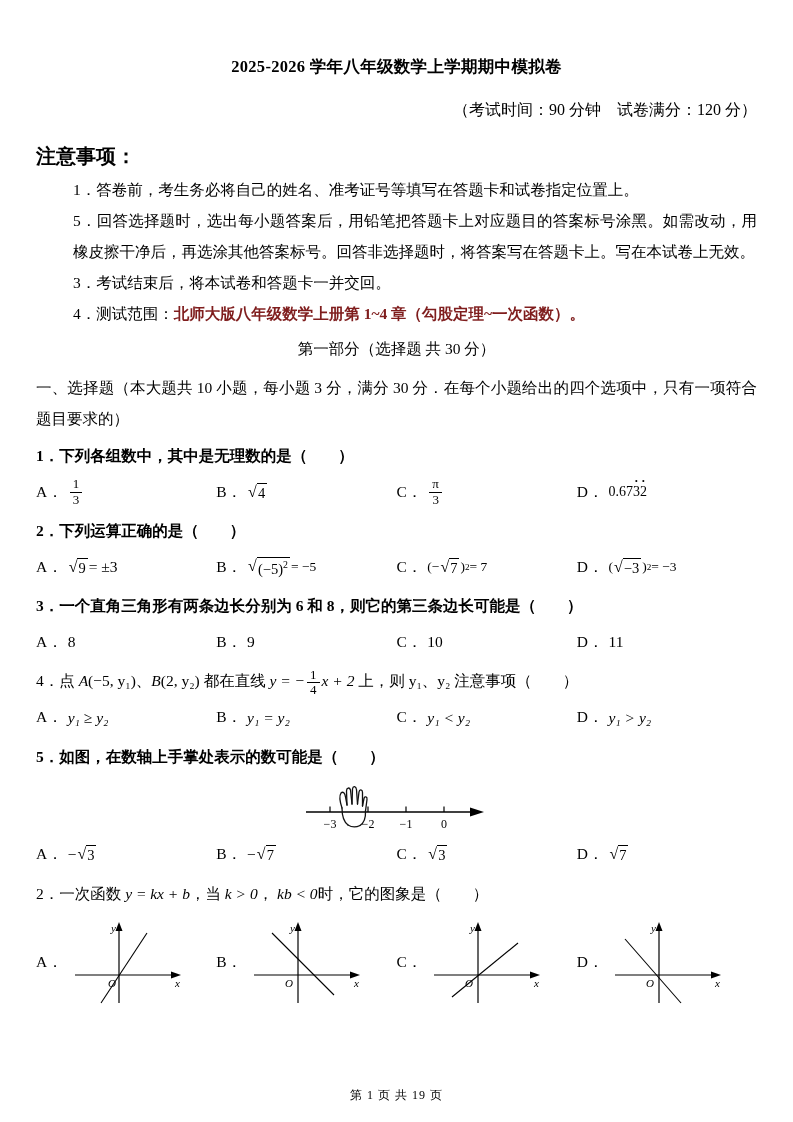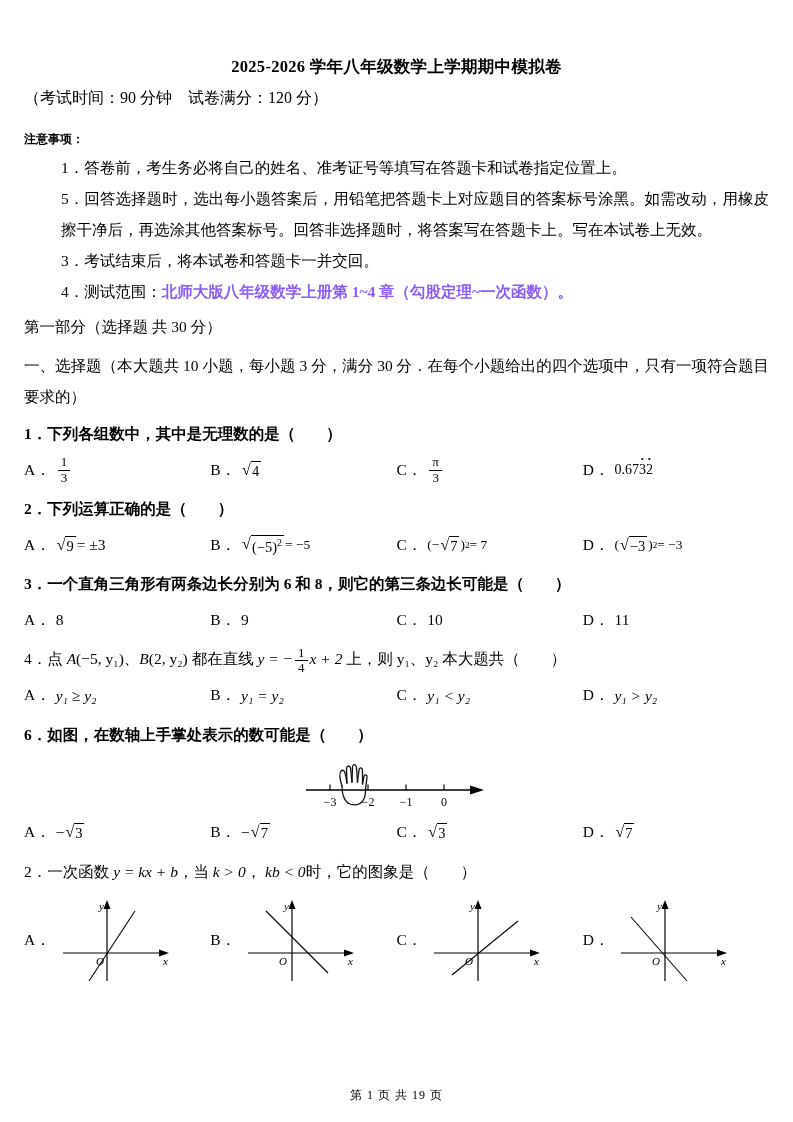--- a/index.html
+++ b/index.html
@@ -13,55 +13,55 @@
     font-family: "Liberation Serif", "DejaVu Serif", serif;
     color: #000000;
     position: relative;
     overflow: hidden;
   }
   .page {
     position: relative;
     width: 793px;
     height: 1122px;
     box-sizing: border-box;
-    padding: 0 24px;
+    padding: 0 36px;
   }
   .title {
     text-align: center;
     font-size: 16.5px;
     font-weight: bold;
     padding-top: 56px;
     letter-spacing: 0.3px;
   }
   .subtitle {
-    text-align: left;
+    text-align: right;
     font-size: 16px;
-    margin-top: 10px;
+    margin-top: 22px;
   }
   .notice-head {
-    font-size: 12px;
+    font-size: 20px;
     font-weight: bold;
     margin-top: 22px;
   }
   .notice {
     font-size: 15.5px;
     line-height: 31px;
     text-align: justify;
     margin-top: 4px;
     margin-left: 37px;
   }
   .notice p {
     margin: 0;
   }
   .red {
-    color: #8b5cf6;
+    color: #7f1d1d;
     font-weight: bold;
   }
   .part-head {
-    text-align: left;
+    text-align: center;
     font-size: 15.5px;
     margin-top: 4px;
     line-height: 31px;
   }
   .sec-intro {
     font-size: 15.5px;
     line-height: 31px;
     text-align: justify;
     margin-top: 8px;
   }
@@ -308,21 +308,21 @@
   </div>
 
   <div class="q">
     <span>4．点</span>
     <span class="ital">A</span><span>(−5, y₁)</span><span>、</span><span class="ital">B</span><span>(2, y₂)</span>
     <span>都在直线</span>
     <span class="ital">y = −</span><span class="frac">
         <span class="num">1</span>
         <span class="den">4</span>
       </span><span class="ital">x + 2</span>
-    <span>上，则 y₁、y₂ 本大题共（　　）</span>
+    <span>上，则 y₁、y₂ 注意事项（　　）</span>
   </div>
   <div class="opts">
     <div class="opt">
       <span class="opt-lbl">A．</span>
       <span class="opt-val ital">y₁ ≥ y₂</span>
     </div>
     <div class="opt">
       <span class="opt-lbl">B．</span>
       <span class="opt-val ital">y₁ = y₂</span>
     </div>
@@ -330,21 +330,21 @@
       <span class="opt-lbl">C．</span>
       <span class="opt-val ital">y₁ &lt; y₂</span>
     </div>
     <div class="opt">
       <span class="opt-lbl">D．</span>
       <span class="opt-val ital">y₁ &gt; y₂</span>
     </div>
   </div>
 
   <div class="q">
-    <span class="q-stem">6．如图，在数轴上手掌处表示的数可能是（　　）</span>
+    <span class="q-stem">5．如图，在数轴上手掌处表示的数可能是（　　）</span>
   </div>
   <div class="fig-center">
     <svg width="190" height="56" viewBox="0 0 190 56">
       <line x1="4" y1="34" x2="168" y2="34" stroke="#000" stroke-width="1.4"></line>
       <polygon points="168,29.5 182,34 168,38.5" fill="#000"></polygon>
       <line x1="28" y1="28.5" x2="28" y2="34" stroke="#000" stroke-width="1.2"></line>
       <line x1="66" y1="28.5" x2="66" y2="34" stroke="#000" stroke-width="1.2"></line>
       <line x1="104" y1="28.5" x2="104" y2="34" stroke="#000" stroke-width="1.2"></line>
       <line x1="142" y1="28.5" x2="142" y2="34" stroke="#000" stroke-width="1.2"></line>
       <text x="28" y="50" font-size="12" text-anchor="middle" font-family="Liberation Serif, serif">−3</text>

